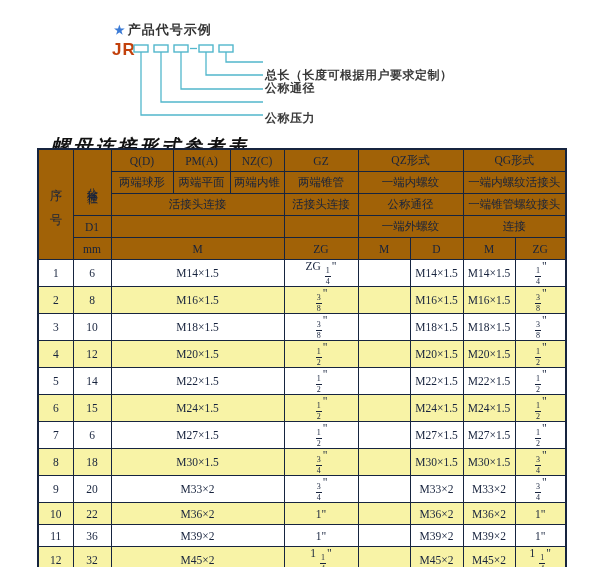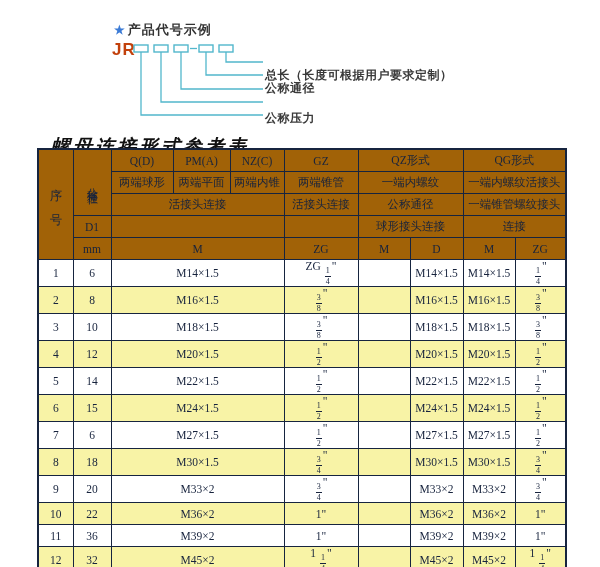--- a/index.html
+++ b/index.html
@@ -110,21 +110,21 @@
       <tr>
         <th colspan="3">活接头连接</th>
         <th>活接头连接</th>
         <th colspan="2">公称通径</th>
         <th colspan="2">一端锥管螺纹接头</th>
       </tr>
       <tr>
         <th>D1</th>
         <th colspan="3"></th>
         <th></th>
-        <th colspan="2">球形接头连接</th>
+        <th colspan="2">一端外螺纹</th>
         <th colspan="2">连接</th>
       </tr>
       <tr>
         <th>mm</th>
         <th colspan="3">M</th>
         <th>ZG</th>
         <th>M</th>
         <th>D</th>
         <th>M</th>
         <th>ZG</th>

